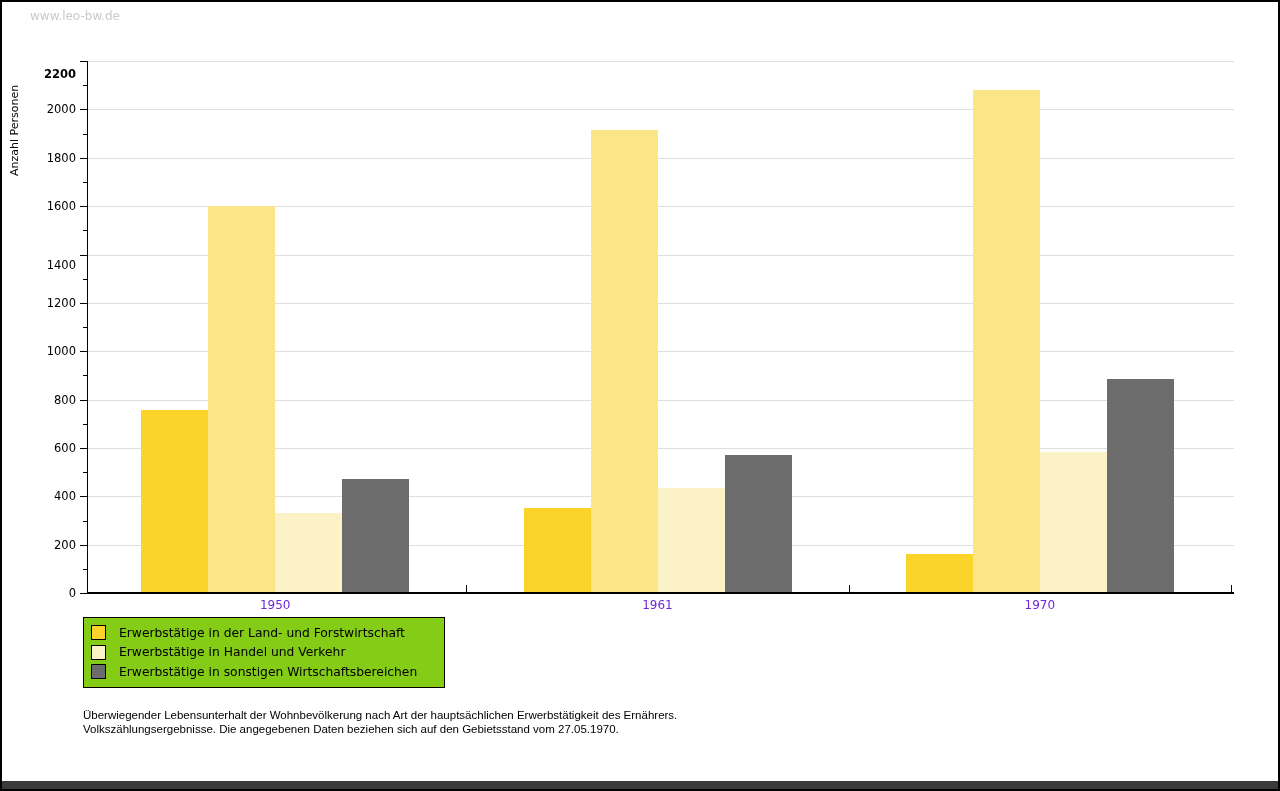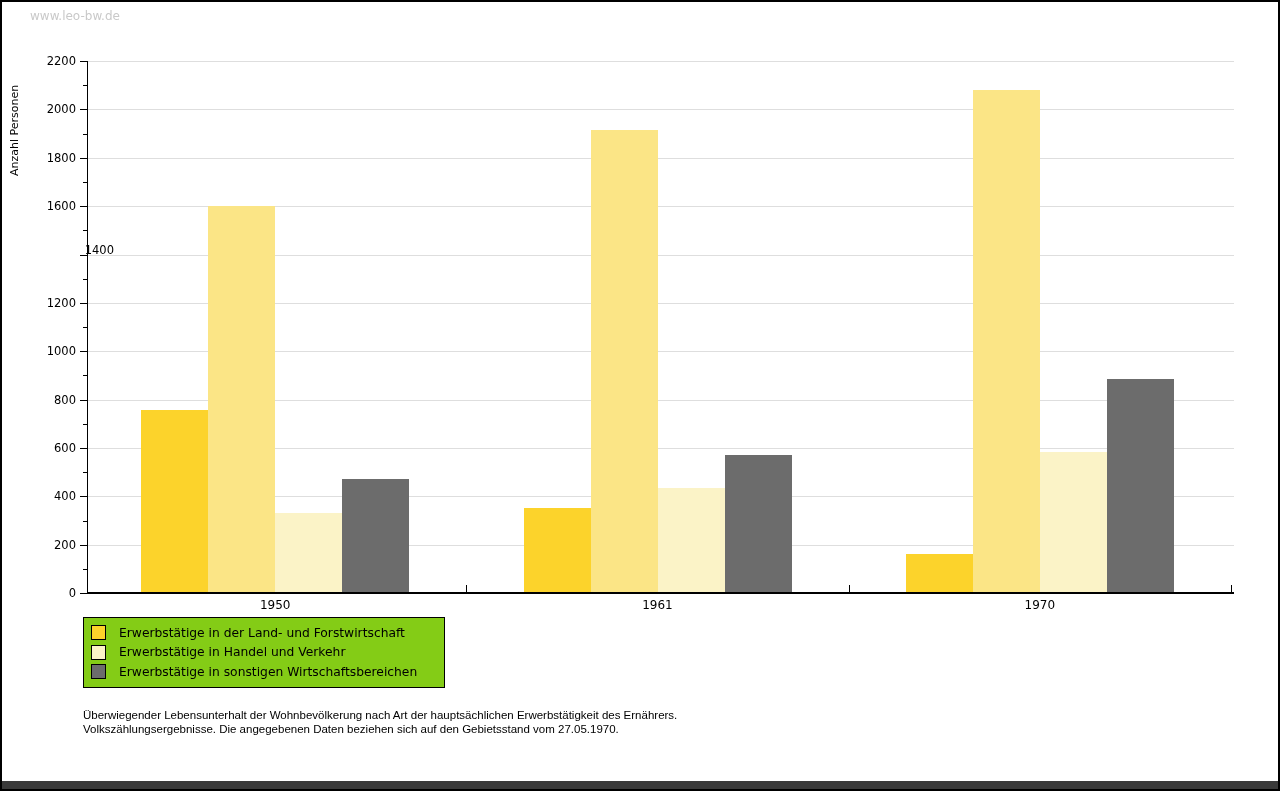--- a/index.html
+++ b/index.html
@@ -31,21 +31,21 @@
   .y-axis-line{position:absolute;width:1px;background:#000;}
   .x-axis-line{position:absolute;height:2px;background:#000;}
   .ytick{position:absolute;height:1px;background:#000;}
   .xtick{position:absolute;width:1px;background:#000;}
   .ytick-label{
     position:absolute;left:0;width:74px;text-align:right;
     font-size:11.5px;color:#000;
   }
   .xtick-label{
     position:absolute;width:80px;text-align:center;
-    font-size:12px;color:#000000;
+    font-size:12px;color:#6d28d9;
   }
   .bar{position:absolute;}
   .legend{
     position:absolute;left:81px;top:615px;width:362px;
     box-sizing:border-box;border:1px solid #000;background:#84cc16;
     padding:5px 0 5px 7px;
   }
   .legend-row{display:flex;align-items:center;height:19.5px;}
   .legend-swatch{
     width:13px;height:13px;border:1px solid #000;
@@ -106,29 +106,29 @@
       <div class="ytick-label" style="top: 487.3px;">400</div>
       <div class="ytick" style="left: 78px; width: 7px; top: 445.9px;"></div>
       <div class="ytick-label" style="top: 438.9px;">600</div>
       <div class="ytick" style="left: 78px; width: 7px; top: 397.5px;"></div>
       <div class="ytick-label" style="top: 390.5px;">800</div>
       <div class="ytick" style="left: 78px; width: 7px; top: 349.2px;"></div>
       <div class="ytick-label" style="top: 342.2px;">1000</div>
       <div class="ytick" style="left: 78px; width: 7px; top: 300.8px;"></div>
       <div class="ytick-label" style="top: 293.8px;">1200</div>
       <div class="ytick" style="left: 78px; width: 7px; top: 252.5px;"></div>
-      <div class="ytick-label" style="top: 241px; margin-left: 38px;">1400</div>
+      <div class="ytick-label" style="top: 256px;">1400</div>
       <div class="ytick" style="left: 78px; width: 7px; top: 204.1px;"></div>
       <div class="ytick-label" style="top: 197.1px;">1600</div>
       <div class="ytick" style="left: 78px; width: 7px; top: 155.7px;"></div>
       <div class="ytick-label" style="top: 148.7px;">1800</div>
       <div class="ytick" style="left: 78px; width: 7px; top: 107.4px;"></div>
       <div class="ytick-label" style="top: 100.4px;">2000</div>
       <div class="ytick" style="left: 78px; width: 7px; top: 59px;"></div>
-      <div class="ytick-label" style="top: 52px;">2200</div>
+      <div class="ytick-label" style="top: 65px; font-weight: bold;">2200</div>
       <div class="ytick" style="left: 81px; width: 4px; top: 566.8px;"></div>
       <div class="ytick" style="left: 81px; width: 4px; top: 518.5px;"></div>
       <div class="ytick" style="left: 81px; width: 4px; top: 470.1px;"></div>
       <div class="ytick" style="left: 81px; width: 4px; top: 421.7px;"></div>
       <div class="ytick" style="left: 81px; width: 4px; top: 373.4px;"></div>
       <div class="ytick" style="left: 81px; width: 4px; top: 325px;"></div>
       <div class="ytick" style="left: 81px; width: 4px; top: 276.6px;"></div>
       <div class="ytick" style="left: 81px; width: 4px; top: 228.3px;"></div>
       <div class="ytick" style="left: 81px; width: 4px; top: 179.9px;"></div>
       <div class="ytick" style="left: 81px; width: 4px; top: 131.5px;"></div>

